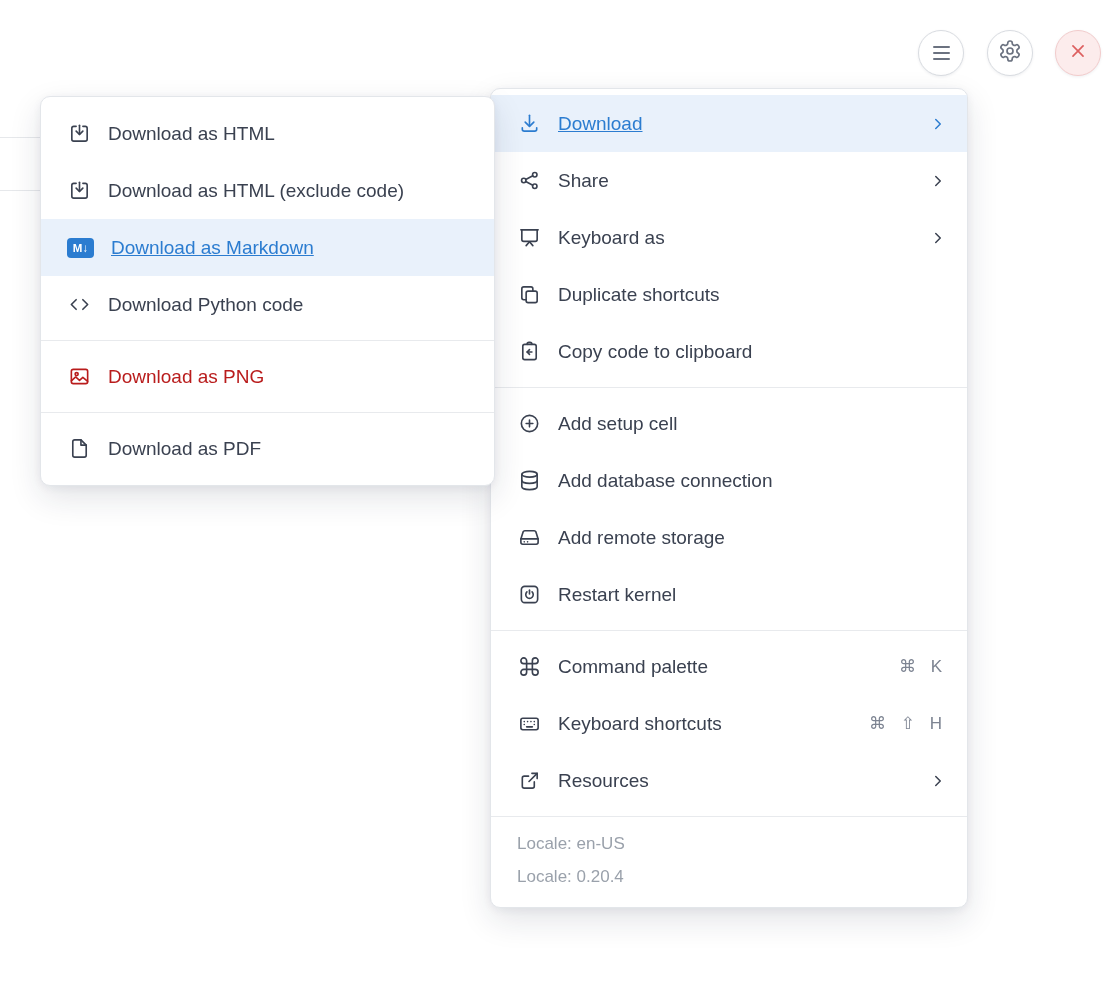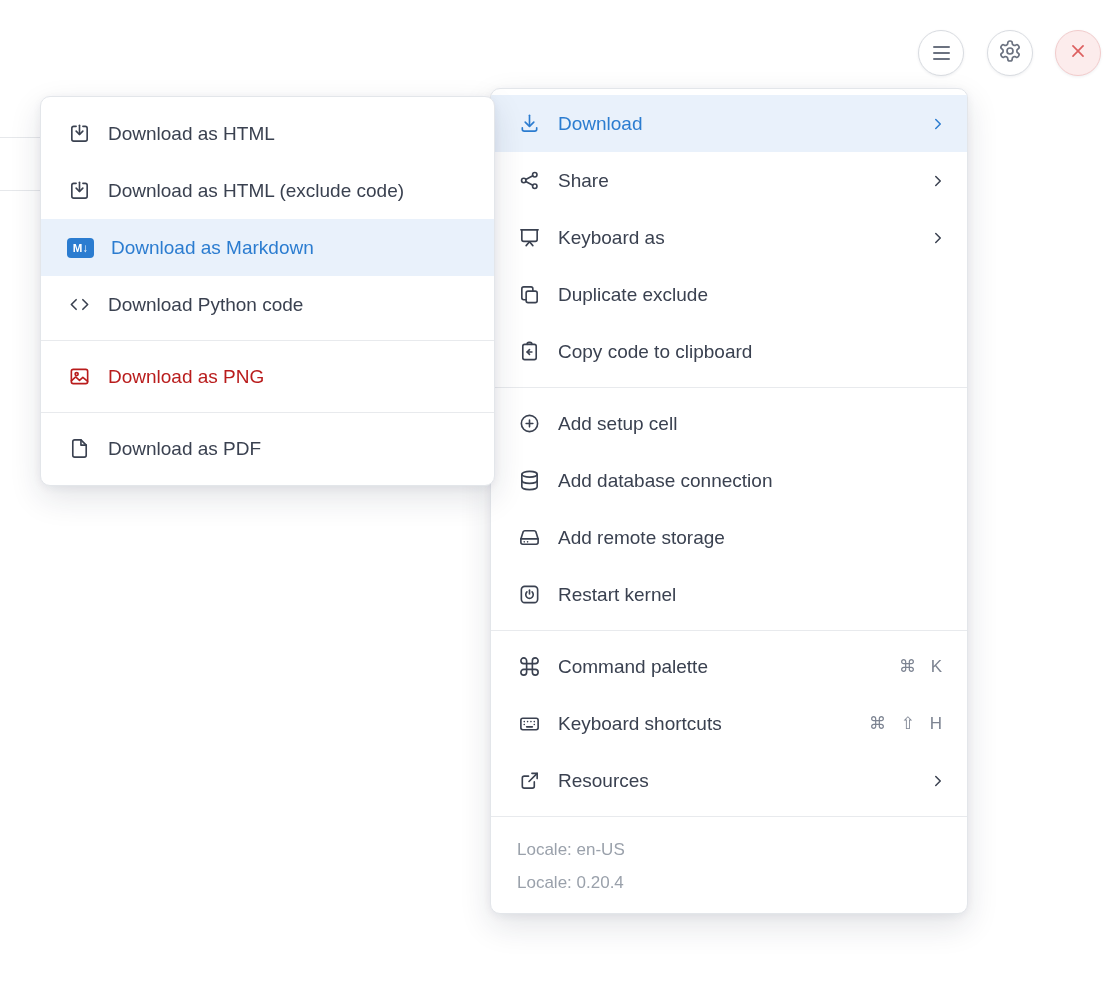--- a/index.html
+++ b/index.html
@@ -39,34 +39,34 @@
   }
   .main-menu { left: 490px; top: 88px; width: 478px; padding: 6px 0 0 0; z-index: 2; }
   .sub-menu  { left: 40px;  top: 96px; width: 455px; padding: 8px 0; z-index: 3; }
 
   .menu-item {
     display: flex; align-items: center; gap: 17px;
     height: 57px; padding: 0 20px 0 26px;
     font-size: 19px; color: #3a4150; cursor: pointer;
   }
   .menu-item .label { flex: 1; white-space: nowrap; overflow: hidden; }
-  .menu-item.highlighted { background: #e9f1fb; color: #2b7cd0; }
+  .menu-item.highlighted { background: #e9f1fb; color: #2b7cd0; text-decoration: underline; }
   .menu-item.disabled { color: #b91c1c; cursor: default; }
 
   .mi-icon { width: 24px; height: 24px; flex-shrink: 0; display: flex; align-items: center; justify-content: center; }
   .mi-icon svg { width: 23px; height: 23px; stroke: currentColor; fill: none; stroke-width: 1.7; stroke-linecap: round; stroke-linejoin: round; }
 
   .chevron { width: 18px; height: 18px; flex-shrink: 0; display: flex; align-items: center; justify-content: center; }
   .chevron svg { width: 18px; height: 18px; stroke: currentColor; fill: none; stroke-width: 2; stroke-linecap: round; stroke-linejoin: round; }
 
   .shortcut { color: #7d8492; font-size: 17px; letter-spacing: 5px; white-space: nowrap; }
 
   .separator { height: 1px; background: #e8eaed; margin: 7px 0; }
 
-  .menu-footer { border-top: 1px solid #e8eaed; margin-top: 7px; padding: 16px 26px 14px 26px; }
+  .menu-footer { border-top: 1px solid #e8eaed; margin-top: 7px; padding: 10px 26px 14px 26px; }
   .menu-footer div { color: #9aa1ab; font-size: 17px; line-height: 33px; white-space: nowrap; }
 
   
   .md-badge {
     width: 27px; height: 20px; border-radius: 4px;
     background: #2b7cd0; color: #fff;
     font-size: 11.5px; font-weight: bold;
     display: flex; align-items: center; justify-content: center;
     flex-shrink: 0;
   }
@@ -155,21 +155,21 @@
       </span>
   </div>
 
   <div class="menu-item">
     <span class="mi-icon">
       <svg viewBox="0 0 24 24">
           <rect x="8.5" y="8.5" width="11.5" height="12" rx="2"></rect>
           <path d="M15.5 8.5V6a2 2 0 0 0-2-2H6a2 2 0 0 0-2 2v9.5a2 2 0 0 0 2 2h2.5"></path>
         </svg>
     </span>
-    <span class="label">Duplicate exclude</span>
+    <span class="label">Duplicate shortcuts</span>
   </div>
 
   <div class="menu-item">
     <span class="mi-icon">
       <svg viewBox="0 0 24 24">
           <rect x="5" y="4.5" width="14" height="16" rx="2"></rect>
           <path d="M9.5 4.5a2 2 0 0 1 2-2h1a2 2 0 0 1 2 2"></path>
           <path d="M14.5 12.5h-5"></path>
           <path d="m12 10 -2.5 2.5L12 15"></path>
         </svg>

